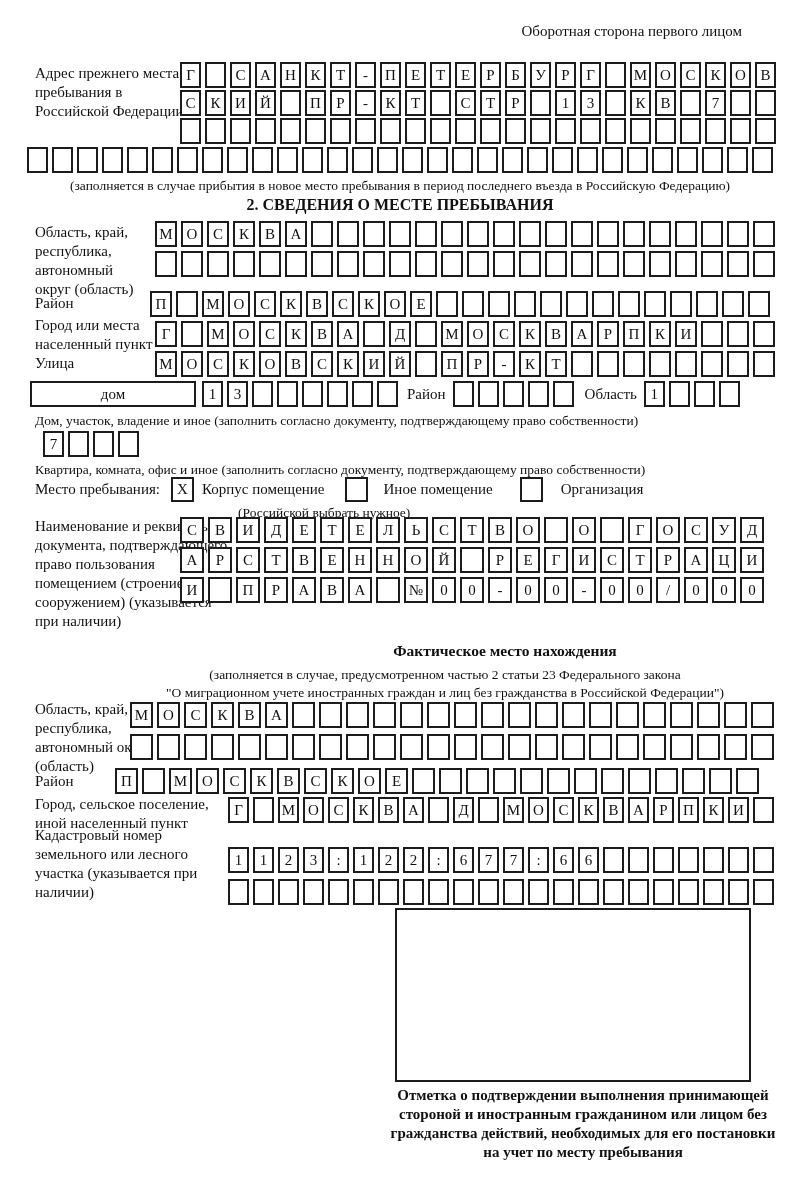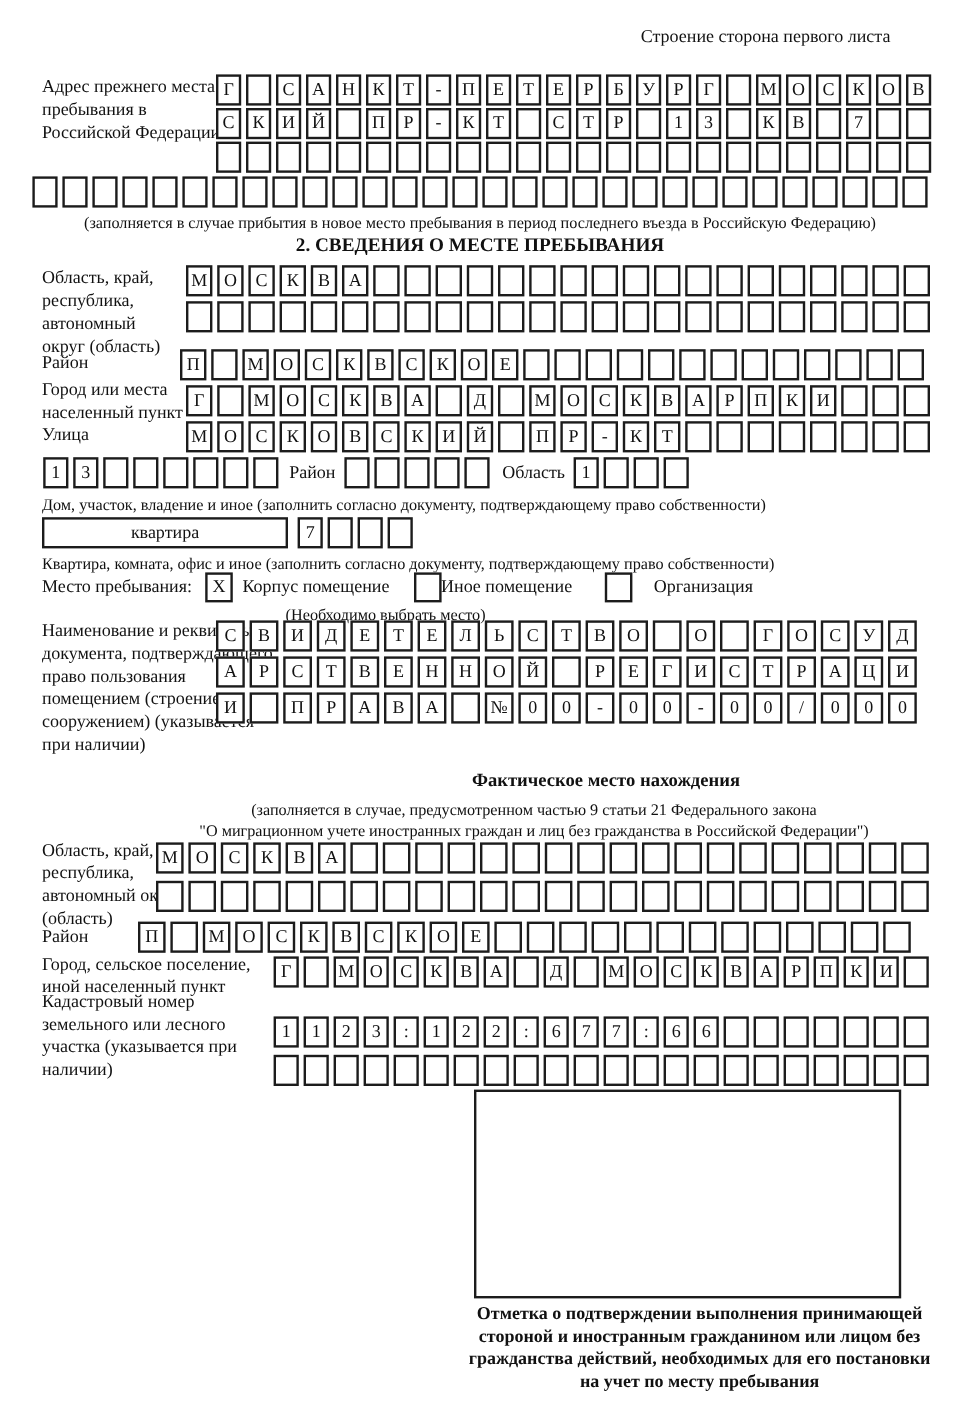--- a/index.html
+++ b/index.html
@@ -30,21 +30,21 @@
     display:flex; align-items:center; justify-content:center;
     font-size:15px; flex:0 0 auto;
   }
   .flexrow { display:flex; align-items:center; }
   .stampbox { border:2px solid #1c1c1c; background:#fff; }
   .caption { font-weight:bold; font-size:15px; line-height:19px; text-align:center; }
 </style>
 </head>
 <body>
 
-<div class="abs lbl" style="top:22px; right:58px;">Строение сторона первого листа</div>
+<div class="abs lbl" style="top:22px; right:58px;">Оборотная сторона первого лицом</div>
 
 <div class="abs lbl" style="left:35px; top:64px; width:150px;">Адрес прежнего места пребывания в Российской Федерации</div>
 <div class="abs cellrow" style="left:180px; top:62px;">
     <div class="cell" style="width: 21px;">Г</div>
     <div class="cell" style="width: 21px;"></div>
     <div class="cell" style="width: 21px;">С</div>
     <div class="cell" style="width: 21px;">А</div>
     <div class="cell" style="width: 21px;">Н</div>
     <div class="cell" style="width: 21px;">К</div>
     <div class="cell" style="width: 21px;">Т</div>
@@ -286,20 +286,21 @@
     <div class="cell" style="width: 22px;"></div>
     <div class="cell" style="width: 22px;"></div>
     <div class="cell" style="width: 22px;"></div>
     <div class="cell" style="width: 22px;"></div>
     <div class="cell" style="width: 22px;"></div>
     <div class="cell" style="width: 22px;"></div>
     <div class="cell" style="width: 22px;"></div>
   </div>
 
 <div class="abs flexrow" style="left:30px; top:381px;">
+  <div class="fieldbox" style="width:166px;">дом</div>
   <div class="cellrow" style="margin-left:6px;">
       <div class="cell" style="width: 21px;">1</div>
       <div class="cell" style="width: 21px;">3</div>
       <div class="cell" style="width: 21px;"></div>
       <div class="cell" style="width: 21px;"></div>
       <div class="cell" style="width: 21px;"></div>
       <div class="cell" style="width: 21px;"></div>
       <div class="cell" style="width: 21px;"></div>
       <div class="cell" style="width: 21px;"></div>
     </div>
@@ -315,40 +316,39 @@
   <div class="cellrow" style="margin-left:7px;">
       <div class="cell" style="width: 21px;">1</div>
       <div class="cell" style="width: 21px;"></div>
       <div class="cell" style="width: 21px;"></div>
       <div class="cell" style="width: 21px;"></div>
     </div>
 </div>
 <div class="abs note" style="left:35px; top:412px;">Дом, участок, владение и иное (заполнить согласно документу, подтверждающему право собственности)</div>
 
 <div class="abs flexrow" style="left:35px; top:431px;">
-  <div class="fieldbox" style="width:205px;">квартира</div>
   <div class="cellrow" style="margin-left:8px;">
       <div class="cell" style="width: 21px;">7</div>
       <div class="cell" style="width: 21px;"></div>
       <div class="cell" style="width: 21px;"></div>
       <div class="cell" style="width: 21px;"></div>
     </div>
 </div>
 <div class="abs note" style="left:35px; top:461px;">Квартира, комната, офис и иное (заполнить согласно документу, подтверждающему право собственности)</div>
 
 <div class="abs flexrow" style="left:35px; top:477px;">
   <span class="lbl">Место пребывания:</span>
   <div class="chk" style="margin-left:11px;">X</div>
   <span class="lbl" style="margin-left:8px;">Корпус помещение</span>
   <div class="chk" style="margin-left:20px;"></div>
-  <span class="lbl" style="margin-left:0;">Иное помещение</span>
+  <span class="lbl" style="margin-left:16px;">Иное помещение</span>
   <div class="chk" style="margin-left:27px;"></div>
   <span class="lbl" style="margin-left:18px;">Организация</span>
 </div>
-<div class="abs note" style="left:238px; top:504px;">(Необходимо выбрать место)</div>
+<div class="abs note" style="left:238px; top:504px;">(Российской выбрать нужное)</div>
 
 <div class="abs lbl" style="left:35px; top:517px; width:195px;">Наименование и реквизиты документа, подтверждающего право пользования помещением (строением, сооружением) (указывается при наличии)</div>
 <div class="abs cellrow" style="left:180px; top:517px;">
     <div class="cell" style="width: 24px;">С</div>
     <div class="cell" style="width: 24px;">В</div>
     <div class="cell" style="width: 24px;">И</div>
     <div class="cell" style="width: 24px;">Д</div>
     <div class="cell" style="width: 24px;">Е</div>
     <div class="cell" style="width: 24px;">Т</div>
     <div class="cell" style="width: 24px;">Е</div>
@@ -408,21 +408,21 @@
     <div class="cell" style="width: 24px;">-</div>
     <div class="cell" style="width: 24px;">0</div>
     <div class="cell" style="width: 24px;">0</div>
     <div class="cell" style="width: 24px;">/</div>
     <div class="cell" style="width: 24px;">0</div>
     <div class="cell" style="width: 24px;">0</div>
     <div class="cell" style="width: 24px;">0</div>
   </div>
 
 <div class="abs sub-title" style="left:205px; top:642px; width:600px; text-align:center;">Фактическое место нахождения</div>
-<div class="abs note" style="left:90px; top:666px; width:710px; text-align:center;">(заполняется в случае, предусмотренном частью 9 статьи 21 Федерального закона</div>
+<div class="abs note" style="left:90px; top:666px; width:710px; text-align:center;">(заполняется в случае, предусмотренном частью 2 статьи 23 Федерального закона</div>
 <div class="abs note" style="left:90px; top:684px; width:710px; text-align:center;">"О миграционном учете иностранных граждан и лиц без гражданства в Российской Федерации")</div>
 
 <div class="abs lbl" style="left:35px; top:700px; width:140px;">Область, край, республика, автономный округ (область)</div>
 <div class="abs cellrow" style="left:130px; top:702px;">
     <div class="cell" style="width: 23px;">М</div>
     <div class="cell" style="width: 23px;">О</div>
     <div class="cell" style="width: 23px;">С</div>
     <div class="cell" style="width: 23px;">К</div>
     <div class="cell" style="width: 23px;">В</div>
     <div class="cell" style="width: 23px;">А</div>

